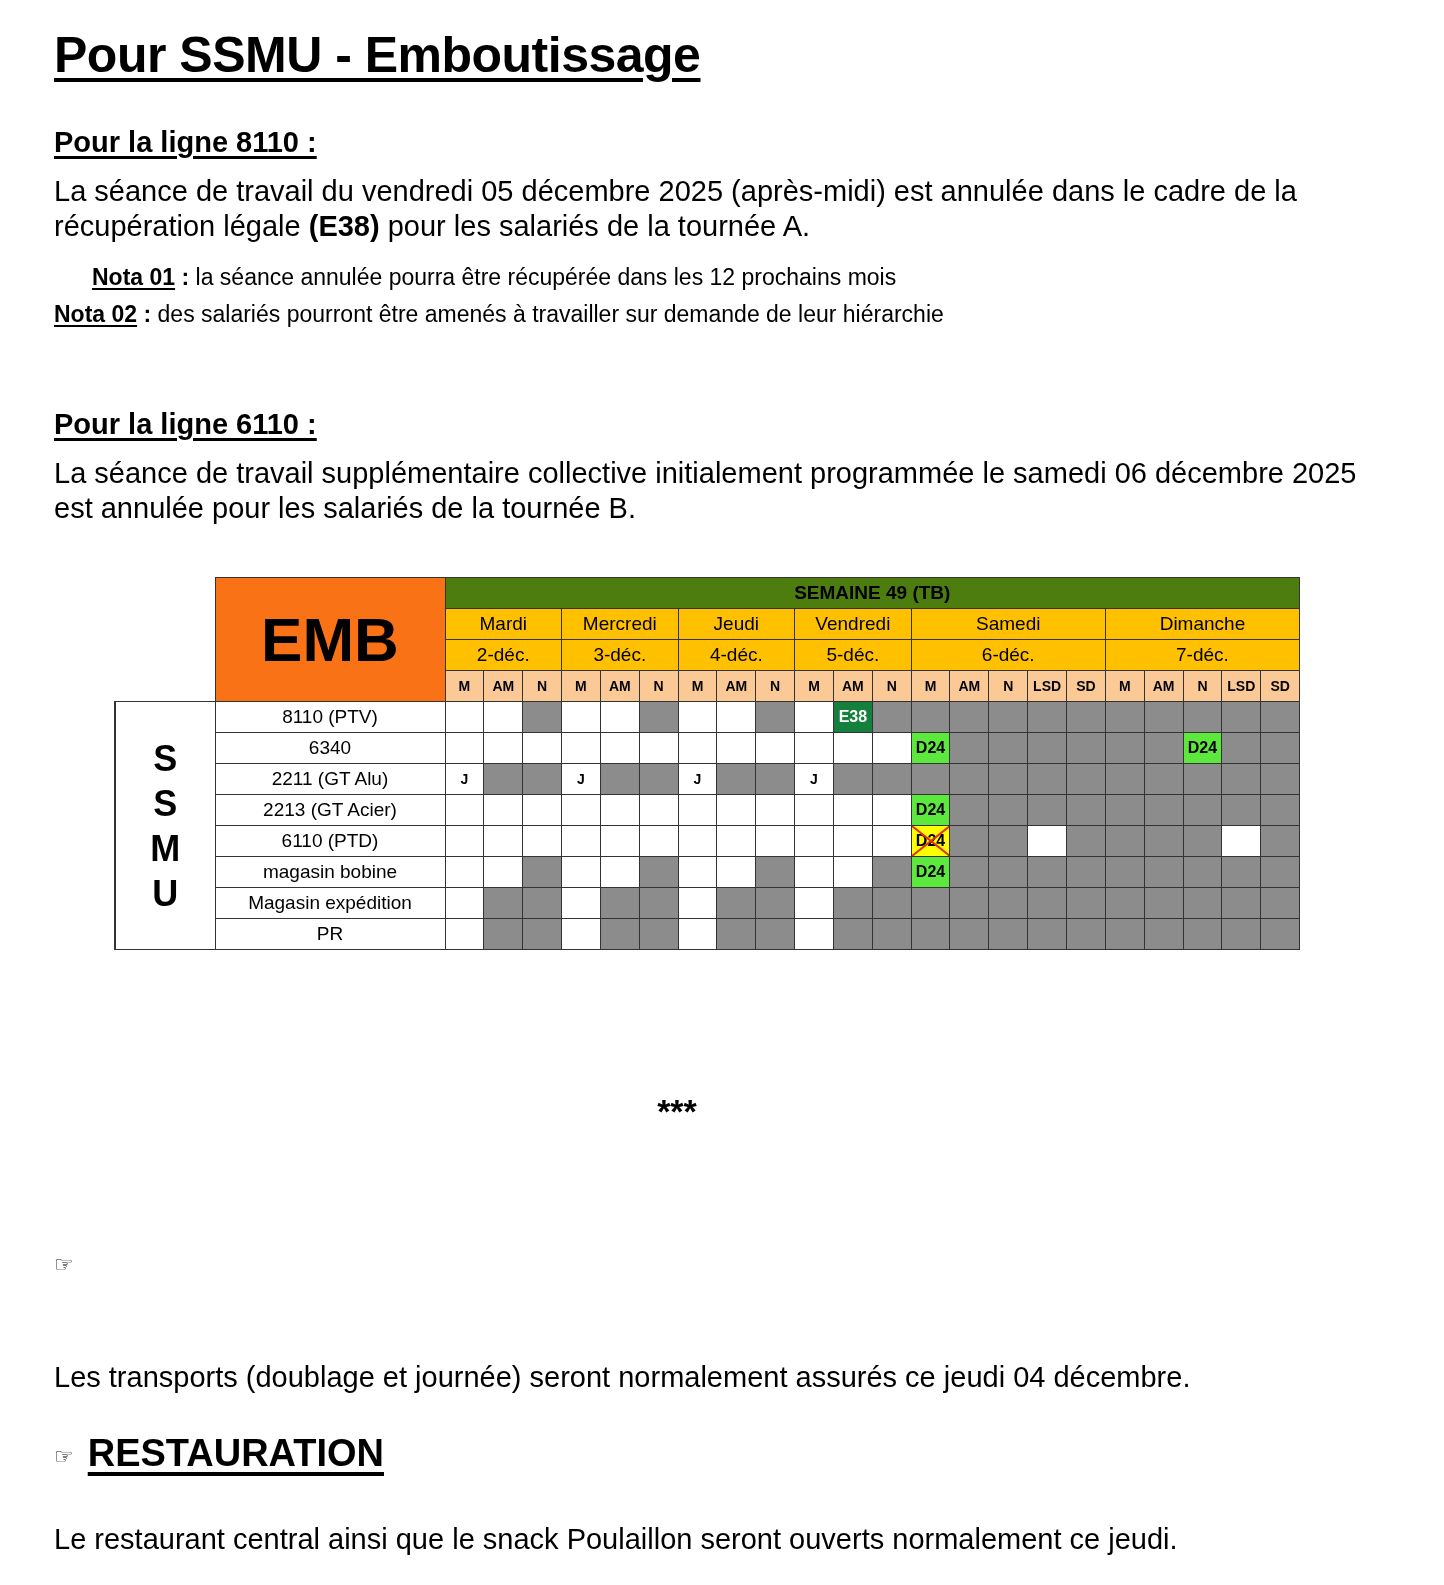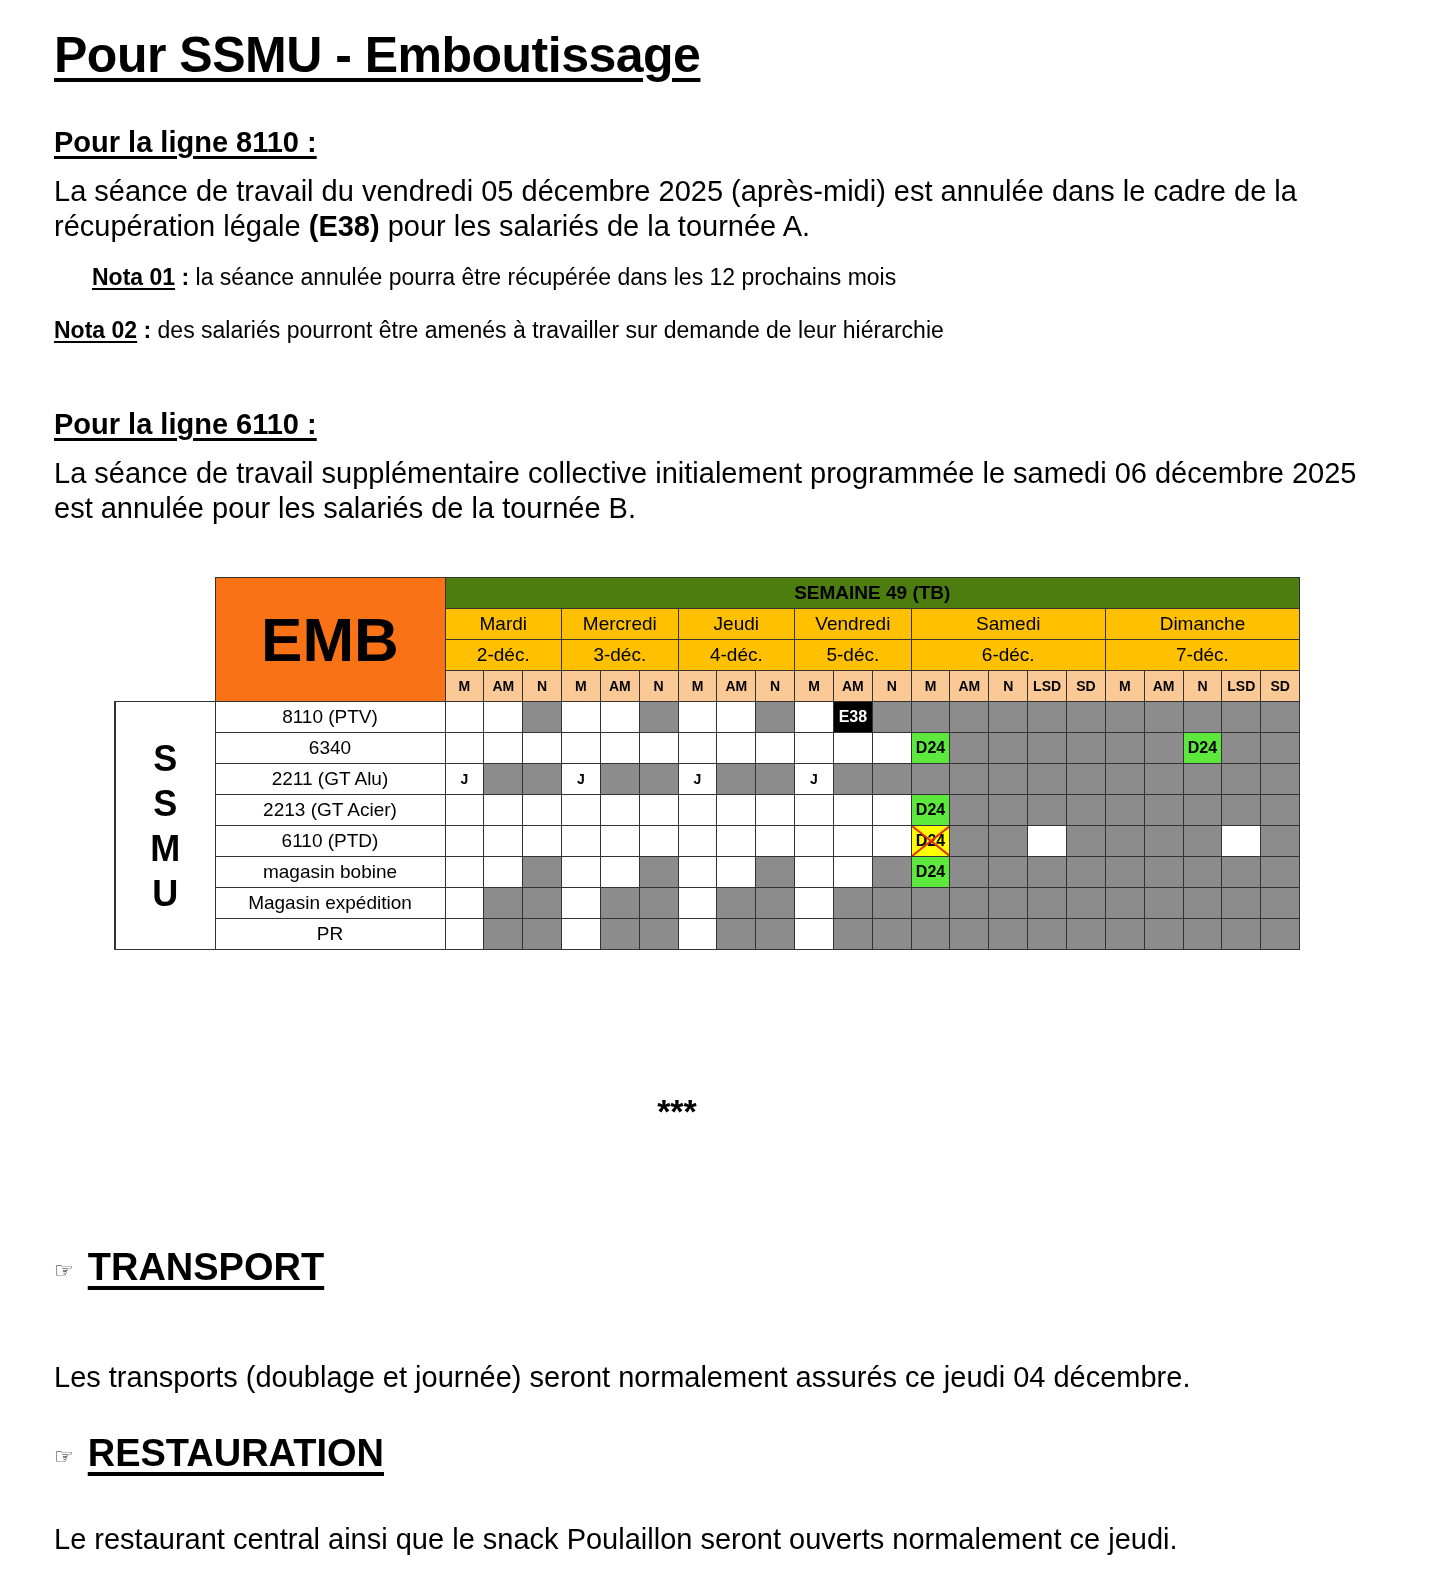--- a/index.html
+++ b/index.html
@@ -39,36 +39,36 @@
   .blank-corner { border: none !important; background: #fff; }
   .emb { background: #f97316; font-size: 62px; font-weight: bold; }
   .week { background: #4d7c0f; font-weight: bold; font-size: 19px; height: 30px; }
   .day { background: #FFC000; font-size: 19px; height: 30px; }
   .date { background: #FFC000; font-size: 19px; height: 30px; }
   .slot { background: #FBC996; font-size: 14px; font-weight: bold; height: 30px; }
   .ssmu { background: #fff; font-size: 36px; font-weight: bold; line-height: 45px; border-left: 2px solid #333 !important; }
   .rowlbl { background: #fff; font-size: 19px; height: 30px; }
   .c-w { background: #ffffff; }
   .c-g { background: #8c8c8c; }
-  .c-e38 { background: #000000; color: #fff; font-weight: bold; font-size: 16px; }
+  .c-e38 { background: #15803d; color: #fff; font-weight: bold; font-size: 16px; }
   .c-d24 { background: #5CE83C; font-weight: bold; font-size: 16px; }
   .c-x { background: #FFFF00; font-weight: bold; font-size: 16px; position: relative; }
   .c-j { background: #fff; font-weight: bold; font-size: 14px; }
   .xmark { position: absolute; left: 0; top: 0; width: 100%; height: 100%; }
 </style>
 </head>
 <body>
 
 <div class="abs title">Pour SSMU - Emboutissage</div>
 
 <div class="abs h2" style="top:126px;">Pour la ligne 8110 :</div>
 <div class="abs para" style="top:174px;"><span>La séance de travail du vendredi 05 décembre 2025 (après-midi) est annulée dans le cadre de la récupération légale </span><b>(E38)</b><span> pour les salariés de la tournée A.</span></div>
 
 <div class="abs nota" style="top:264px;margin-left:38px;"><span class="lbl">Nota 01</span><span class="colon"> :</span><span> la séance annulée pourra être récupérée dans les 12 prochains mois</span></div>
-<div class="abs nota" style="top:317px;text-align:right;"><span class="lbl">Nota 02</span><span class="colon"> :</span><span> des salariés pourront être amenés à travailler sur demande de leur hiérarchie</span></div>
+<div class="abs nota" style="top:301px;text-align:right;"><span class="lbl">Nota 02</span><span class="colon"> :</span><span> des salariés pourront être amenés à travailler sur demande de leur hiérarchie</span></div>
 
 <div class="abs h2" style="top:408px;">Pour la ligne 6110 :</div>
 <div class="abs para" style="top:456px;">La séance de travail supplémentaire collective initialement programmée le samedi 06 décembre 2025 est annulée pour les salariés de la tournée B.</div>
 
 <table class="grid" id="grid">
   <colgroup id="cols">
       <col style="width: 100px;">
       <col style="width: 230px;">
       <col style="width: 38.85px;">
       <col style="width: 38.85px;">
@@ -348,21 +348,20 @@
         <td class="c-g"></td>
         <td class="c-g"></td>
       </tr>
     </tbody>
 </table>
 
 <div class="abs stars">***</div>
 
 <div class="abs sec-head" style="top:1246px;">
   <span class="hand">☞</span>
-  <span class="txt">TRANSPORT</span>
 </div>
 <div class="abs para" style="top:1320px;margin-top:40px;">Les transports (doublage et journée) seront normalement assurés ce jeudi 04 décembre.</div>
 
 <div class="abs sec-head" style="top:1432px;">
   <span class="hand">☞</span>
   <span class="txt">RESTAURATION</span>
 </div>
 <div class="abs para" style="top:1522px;">Le restaurant central ainsi que le snack Poulaillon seront ouverts normalement ce jeudi.</div>
 
 </body></html>

